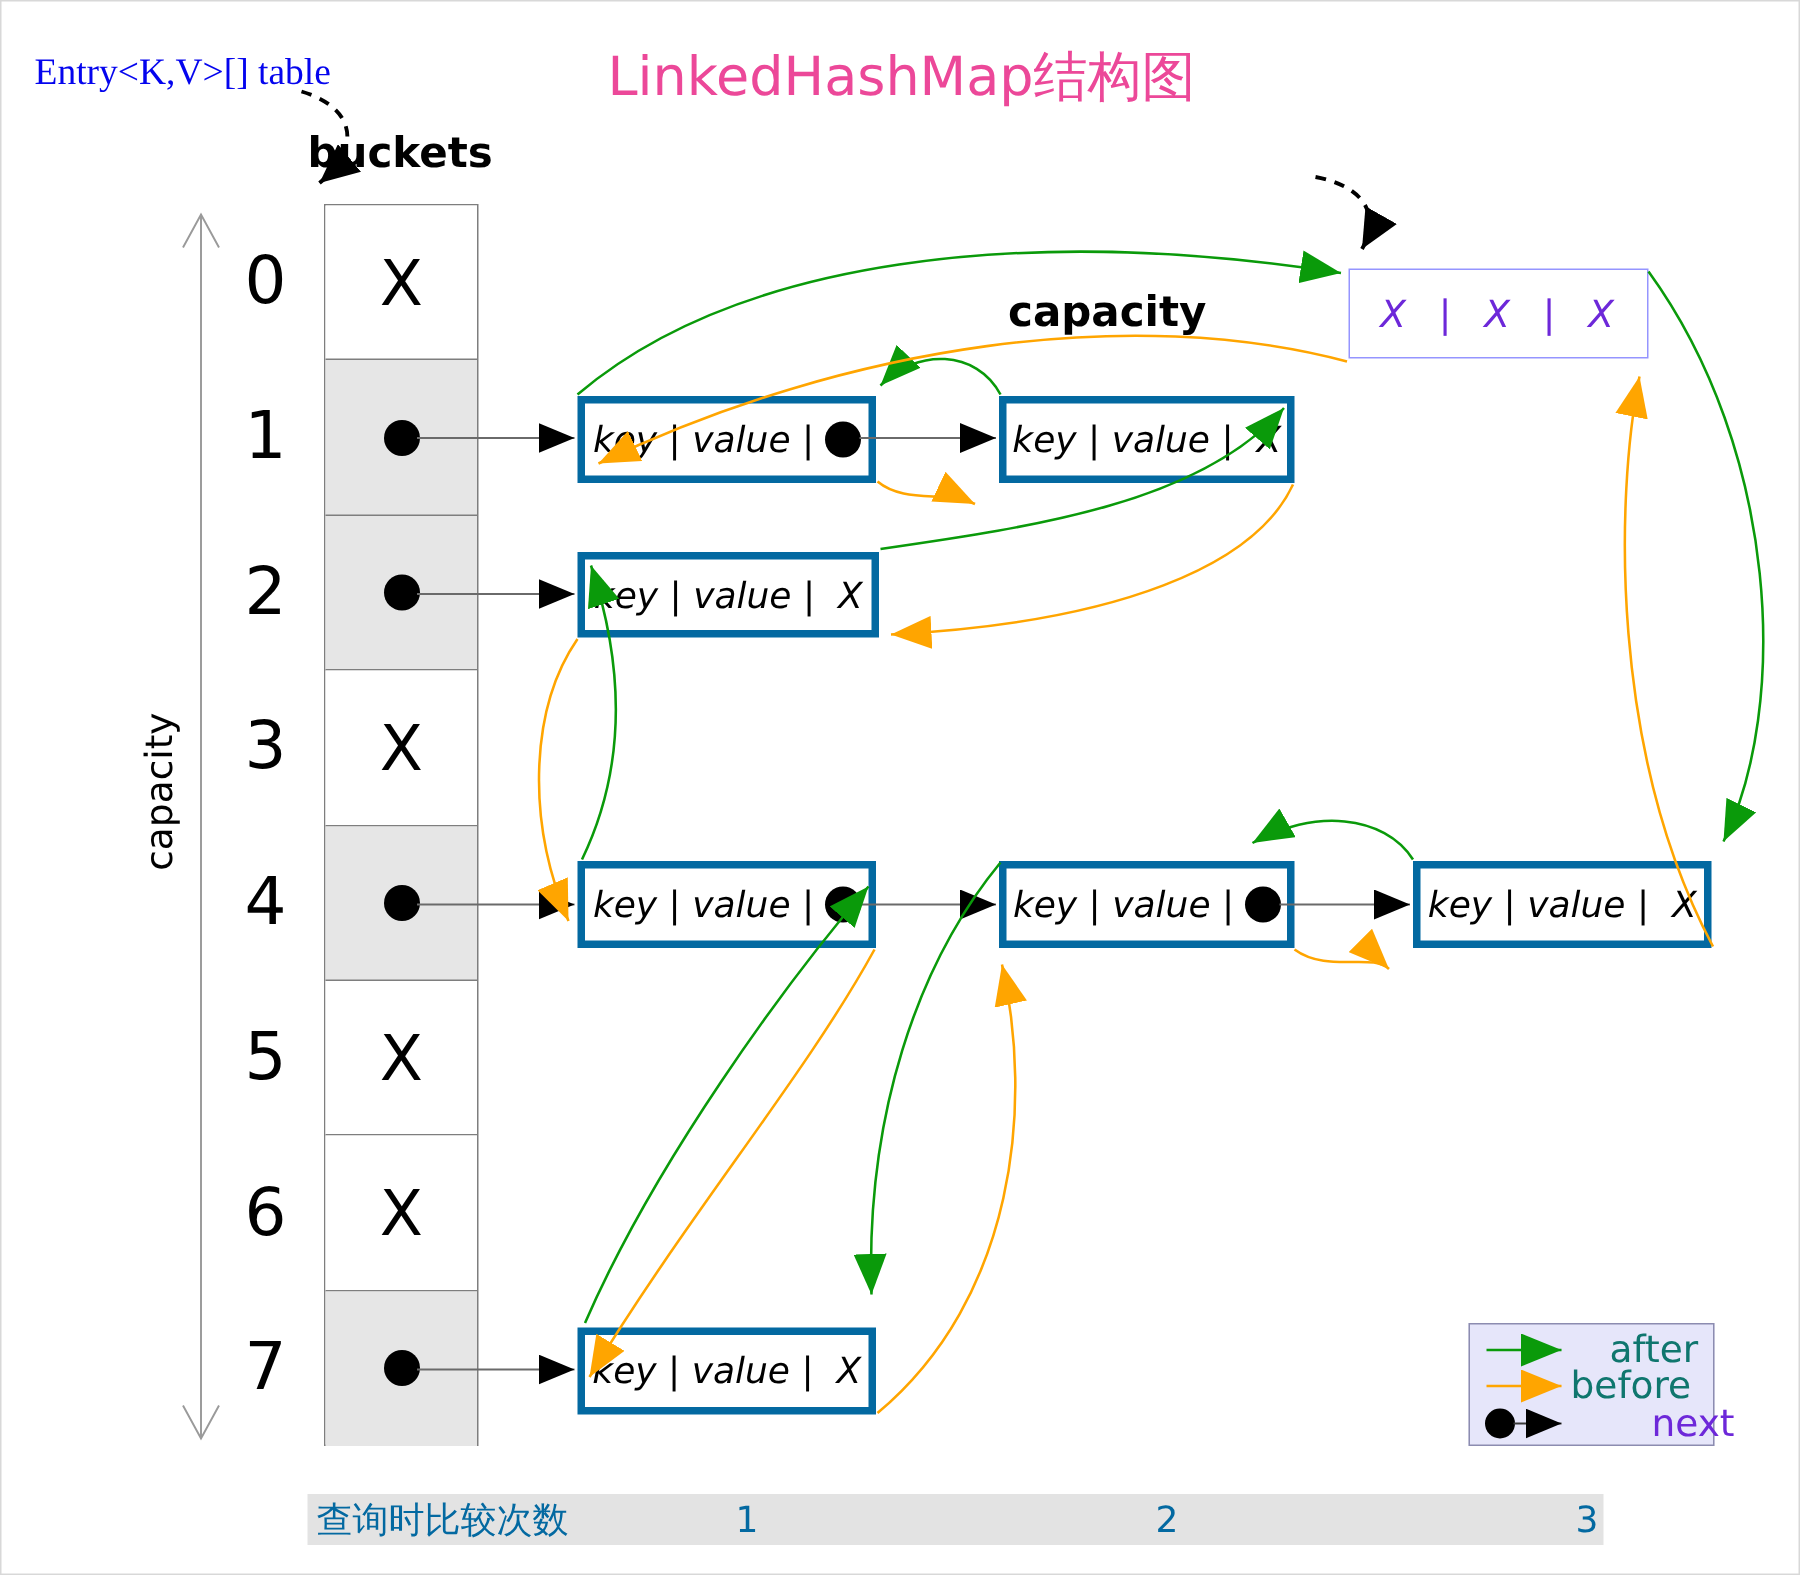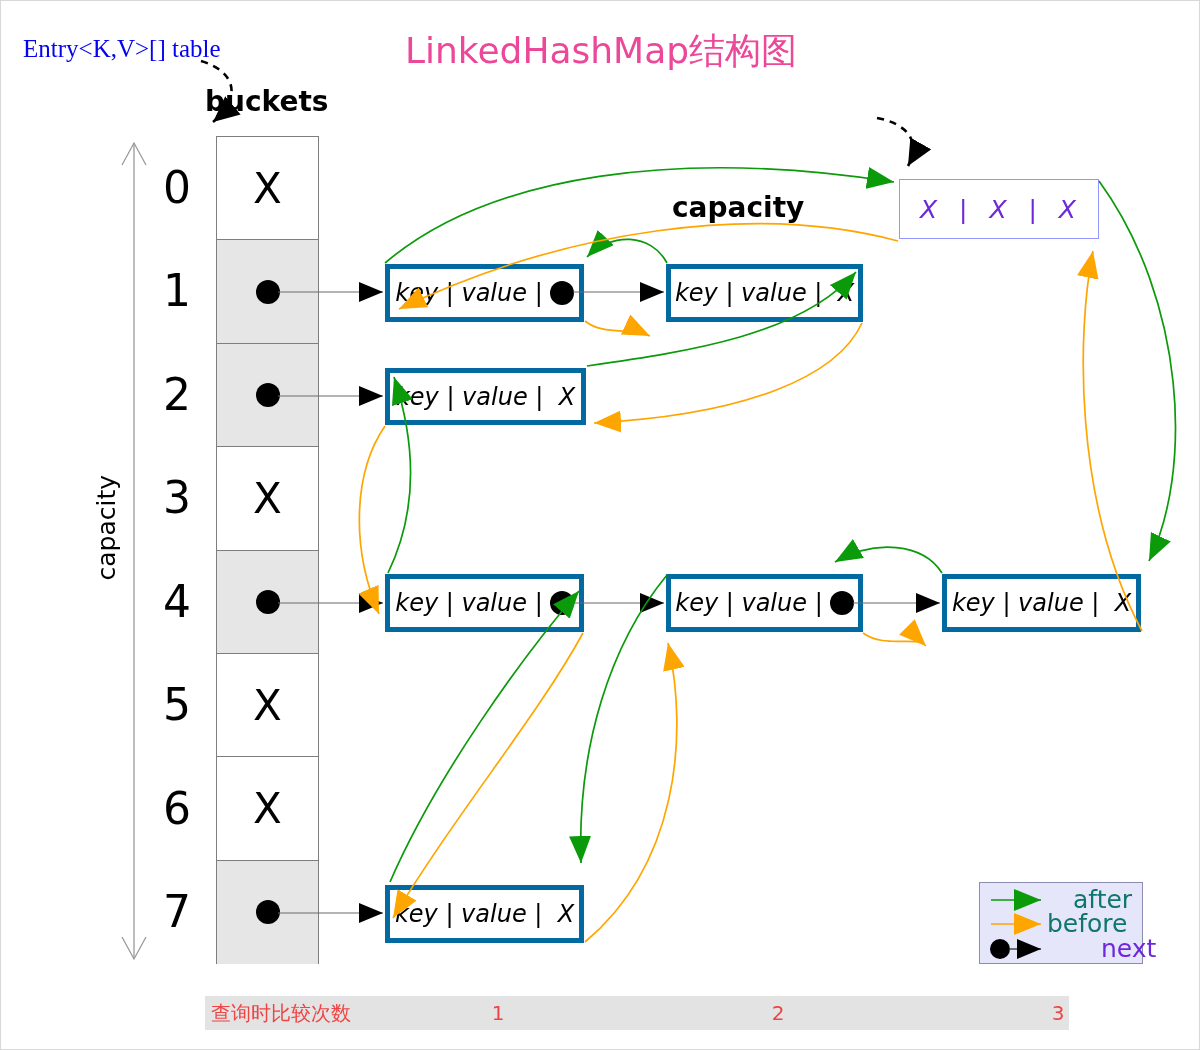--- a/index.html
+++ b/index.html
@@ -33,21 +33,21 @@
                color:#6d28d9;font-size:25px;letter-spacing:2px;}
   
   #legend{left:978px;top:881px;width:164px;height:82px;background:#e6e6fa;
           border:1px solid #8c8cb0;box-sizing:border-box;}
   .legtxt{font-size:25px;line-height:25px;}
   #leg-after{left:1046px;top:886px;color:#0f766e;margin-left:26px;}
   #leg-before{left:1046px;top:910px;color:#0f766e;}
   #leg-next{left:1100px;top:935px;color:#6d28d9;}
   
   #footer{left:204px;top:995px;width:864px;height:34px;background:#e3e3e3;}
-  .foot{color:#ef4444;font-size:20px;line-height:34px;}
+  .foot{color:#0369a1;font-size:24px;line-height:34px;}
   #foot-label{left:210px;top:995px;}
   .footnum{width:60px;text-align:center;top:995px;}
   #svg-overlay{position:absolute;left:0;top:0;pointer-events:none;}
 </style>
 </head>
 <body>
 
 <div id="stage">
 
   <div class="abs" id="title">LinkedHashMap结构图</div>

